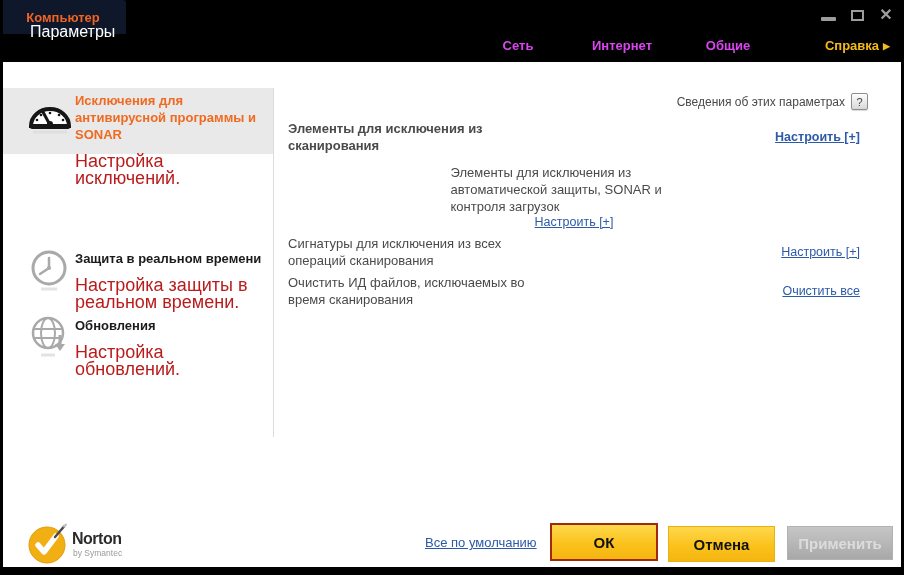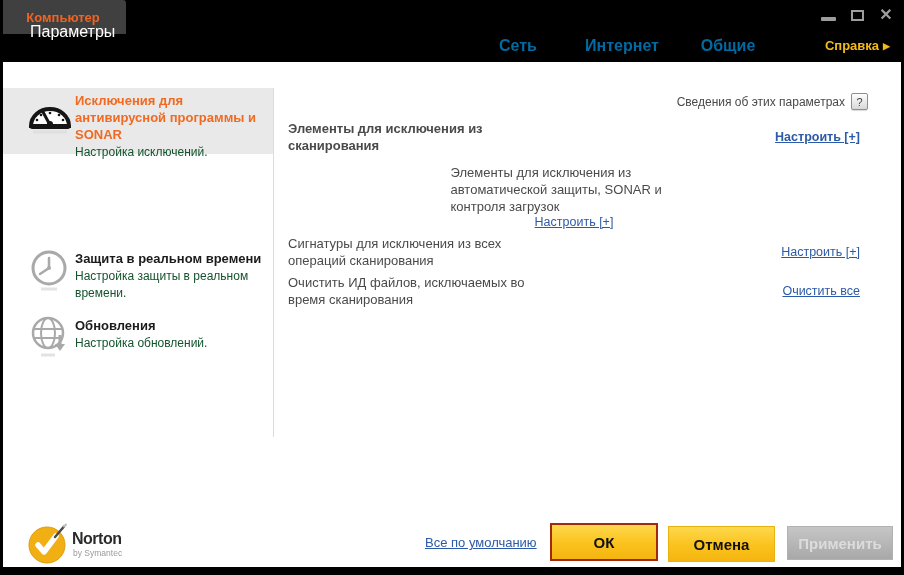--- a/index.html
+++ b/index.html
@@ -8,40 +8,40 @@
   .abs { position:absolute; }
 
   
   .edge-l { left:0; top:0; width:3px; height:575px; background:#000; }
   .edge-r { right:0; top:0; width:3px; height:575px; background:#000; }
   .edge-b { left:0; bottom:0; width:904px; height:8px; background:#000; }
 
   
   .header { left:0; top:0; width:904px; height:62px; background:#000; }
   .win-title { left:30px; top:23px; color:#fff; font-size:16px; }
-  .tab { top:36px; height:20px; line-height:20px; text-align:center; font-size:16px; font-weight:bold; color:#0369a1; cursor:pointer; }
-  .tab-active { left:352px; top:28px; width:126px; height:34px; background:#404040; border-radius:3px 3px 0 0; display:flex; align-items:center; justify-content:center; color:#f06423; font-size:13px; font-weight:bold; cursor:pointer; }
+  .tab { top:36px; height:20px; line-height:20px; text-align:center; font-size:13px; font-weight:bold; color:#d946ef; cursor:pointer; }
+  .tab-active { left:352px; top:28px; width:126px; height:34px; background:#0f172a; border-radius:3px 3px 0 0; display:flex; align-items:center; justify-content:center; color:#f06423; font-size:13px; font-weight:bold; cursor:pointer; }
   .help-link { right:14px; top:36px; height:20px; line-height:20px; font-size:13px; font-weight:bold; color:#f3bb17; cursor:pointer; }
   .help-arrow { display:inline-block; font-size:9px; margin-left:4px; vertical-align:1px; }
   .winctl { top:6px; right:10px; display:flex; gap:13px; align-items:center; height:18px; }
   .ctl { width:16px; height:16px; display:flex; align-items:center; justify-content:center; cursor:pointer; }
   .ctl-min-bar { width:15px; height:4px; background:#9d9d9d; border-radius:1px; margin-top:7px; }
   .ctl-max-box { width:13px; height:11px; border:2px solid #9d9d9d; }
   .ctl-close-x { color:#9d9d9d; font-size:16px; font-weight:bold; line-height:16px; }
 
   
   .sidebar { left:3px; top:62px; width:271px; height:505px; background:#fff; }
   .side-divider { left:273px; top:88px; width:1px; height:349px; background:#dcdcdc; }
   .side-item { position:absolute; left:0; width:271px; cursor:pointer; }
   .side-item.selected { background:#e9e9e9; }
   .side-icon { position:absolute; left:24px; top:6px; }
   .side-text { position:absolute; left:72px; top:4px; width:192px; }
   .side-title { font-size:13px; font-weight:bold; color:#1b1b1b; line-height:17px; }
   .selected .side-title { color:#f06a21; }
-  .side-sub { font-size:12px; color:#14532d; line-height:17px; margin-top:1px; }
+  .side-sub { font-size:18px; color:#b91c1c; line-height:17px; margin-top:10px; }
 
   
   .main { left:288px; top:62px; width:580px; height:440px; }
   .info-row { position:absolute; right:0; top:31px; display:flex; align-items:center; gap:6px; }
   .info-label { font-size:12px; color:#4a4a4a; }
   .qbtn { width:17px; height:17px; border:1px solid #8e8e8e; border-radius:2px; background:linear-gradient(#fefefe,#d8d8d8); font-size:11px; color:#444; display:flex; align-items:center; justify-content:center; cursor:pointer; box-shadow:0 1px 1px rgba(0,0,0,.15); }
   .rows { position:absolute; left:0; top:58px; width:580px; }
   .opt-row { display:flex; align-items:center; justify-content:space-between; }
   .opt-label { font-size:13px; color:#4a4a4a; max-width:255px; line-height:17px; }
   .lnk { font-size:12.5px; color:#2c5aa8; text-decoration:underline; white-space:nowrap; cursor:pointer; }

